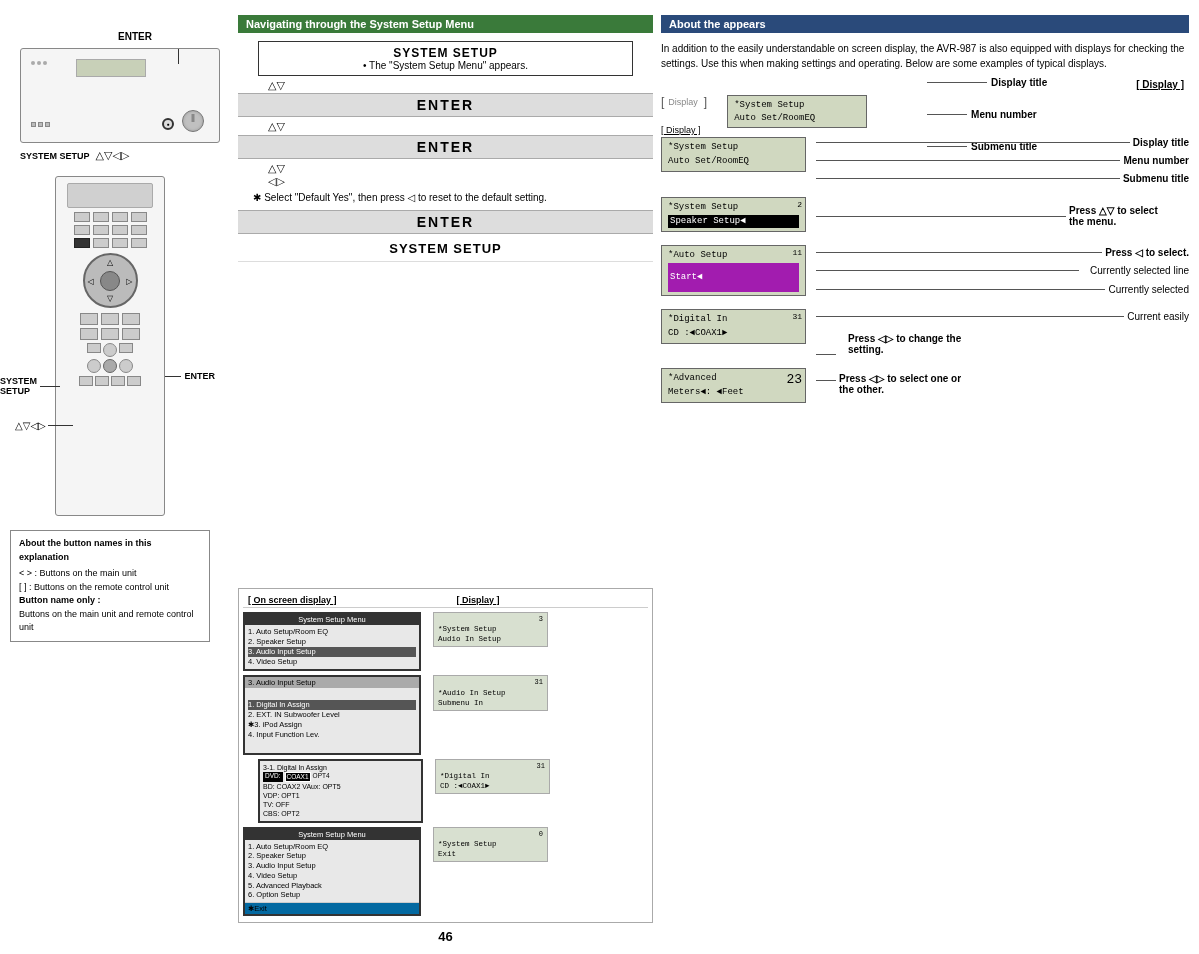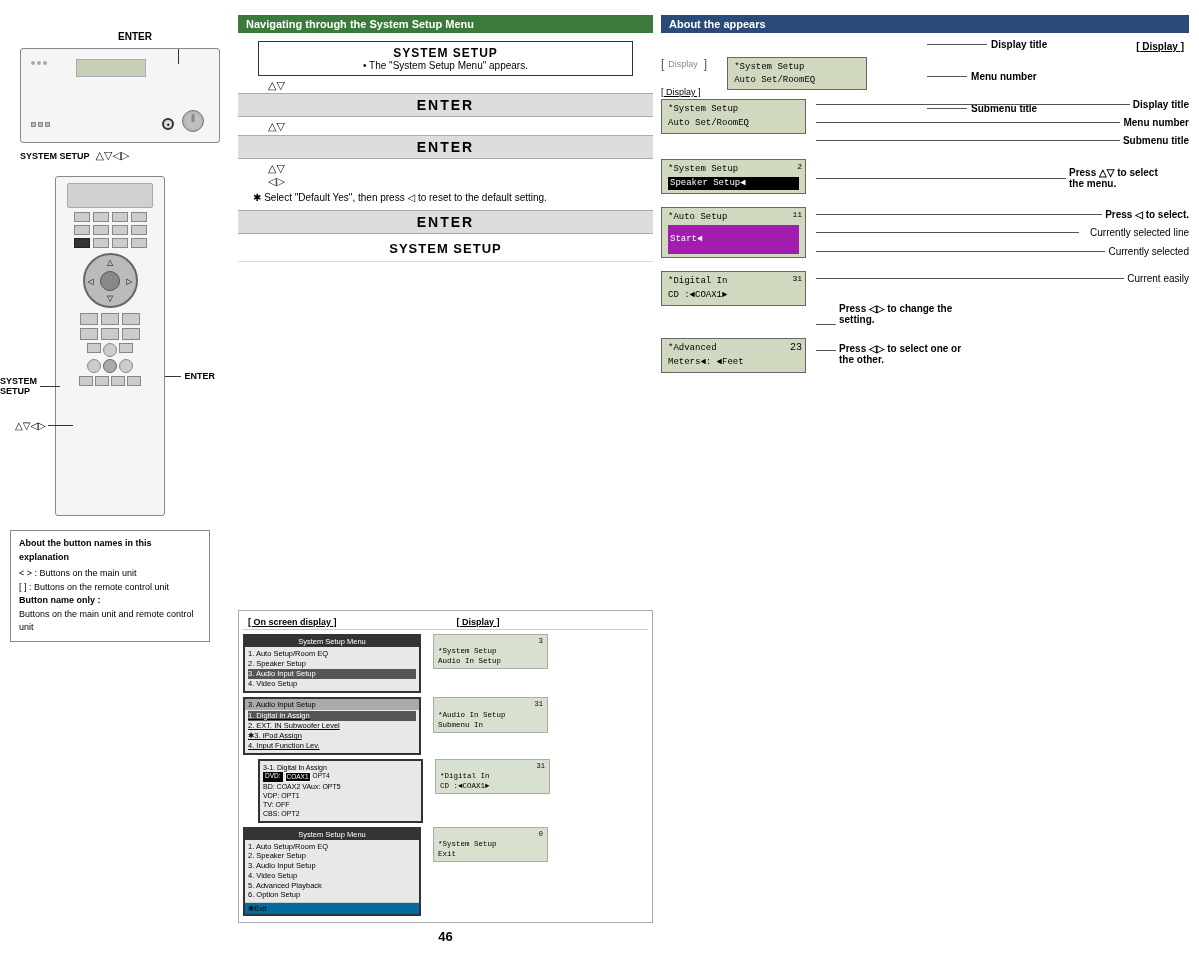--- a/index.html
+++ b/index.html
@@ -296,21 +296,21 @@
         <div style="border:1px solid #aaa; background:#d8e0d0; padding:2px 4px; font-family:'Courier New',monospace; font-size:7.5px; line-height:1.35; width:115px;">
           <div style="text-align:right; font-size:7px;">3</div>
           <div>*System Setup</div>
           <div>Audio In Setup</div>
         </div>
       </div>
 
       <div style="display:flex; gap:12px; margin-bottom:4px; align-items:flex-start;">
         <div style="border:2px solid #333; width:178px;">
           <div style="background:#aaa; color:#000; font-size:7.5px; padding:1px 3px;">3. Audio Input Setup</div>
-          <div style="background:#e8e8e8; padding:1px 3px; font-size:7.5px; line-height:1.35;text-decoration:underline;">
+          <div style="background:#e8e8e8; padding:12px 3px; font-size:7.5px; line-height:1.35;">
             <div style="background:#555; color:#fff;">1. Digital In Assign</div>
             <div>2. EXT. IN Subwoofer Level</div>
             <div>✱3. iPod Assign</div>
             <div>4. Input Function Lev.</div>
           </div>
         </div>
         <div style="border:1px solid #aaa; background:#d8e0d0; padding:2px 4px; font-family:'Courier New',monospace; font-size:7.5px; line-height:1.35; width:115px;">
           <div style="text-align:right; font-size:7px;">31</div>
           <div>*Audio In Setup</div>
           <div>Submenu In</div>
@@ -366,20 +366,23 @@
     </div>
 
   </div>
 
   <div class="right-col">
 
     <div class="section-header-blue">
       <span>About the appears</span>
     </div>
 
+    <div style="font-size:10px; line-height:1.5; margin-bottom:8px;">
+      <span>In addition to the easily understandable on screen display, the AVR-987 is also equipped with displays for checking the settings. Use this when making settings and operating. Below are some examples of typical displays.</span>
+    </div>
 
     <div style="font-size:10px; text-decoration:underline; font-weight:bold; margin-bottom:5px; text-align:right; padding-right:5px;">
       <span>[ Display ]</span>
     </div>
 
     <div style="display:flex; align-items:flex-start; margin-bottom:12px; position:relative;">
       <div style="display:flex; align-items:center; gap:4px;">
         <span style="font-size:12px; color:#555;">[</span>
         <div style="font-size:9px; color:#888; margin-right:2px;">Display</div>
         <span style="font-size:12px; color:#555;">]</span>
@@ -486,31 +489,31 @@
             <div style="position:absolute; top:1px; right:3px; font-size:8px;">31</div>
             <div>*Digital In</div>
             <div>CD    :◄COAX1►</div>
           </div>
         </div>
         <div style="flex:1; display:flex; flex-direction:column; gap:3px; padding-left:5px; margin-top:2px;">
           <div style="display:flex; align-items:center; gap:3px; margin-bottom:4px;">
             <div style="flex:1; height:1px; background:#555;"></div>
             <span style="font-size:10px;">Current easily</span>
           </div>
-          <div style="display:flex; align-items:flex-end; gap:3px; margin-top:12px;">
+          <div style="display:flex; align-items:flex-end; gap:12px; margin-top:4px;">
             <div style="width:20px; height:1px; background:#555; margin-top:7px; flex-shrink:0;"></div>
             <span style="font-size:10px; font-weight:bold;">Press ◁▷ to change the<br>setting.</span>
           </div>
         </div>
       </div>
 
       <div style="display:flex; align-items:flex-start; gap:5px; margin-bottom:5px;">
         <div style="display:flex; flex-direction:column; align-items:flex-start;">
           <div style="border:1px solid #666; background:#d0d8c0; padding:3px 6px; font-family:'Courier New',monospace; font-size:9px; line-height:1.5; width:145px; position:relative;">
-            <div style="position:absolute; top:1px; right:3px; font-size:10px;">23</div>
+            <div style="position:absolute; top:1px; right:3px; font-size:13px;">23</div>
             <div>*Advanced</div>
             <div>Meters◄: ◄Feet</div>
           </div>
         </div>
         <div style="flex:1; display:flex; flex-direction:column; gap:3px; padding-left:5px; margin-top:5px;">
           <div style="display:flex; align-items:flex-start; gap:3px;">
             <div style="width:20px; height:1px; background:#555; margin-top:7px; flex-shrink:0;"></div>
             <span style="font-size:10px; font-weight:bold;">Press ◁▷ to select one or<br>the other.</span>
           </div>
         </div>

